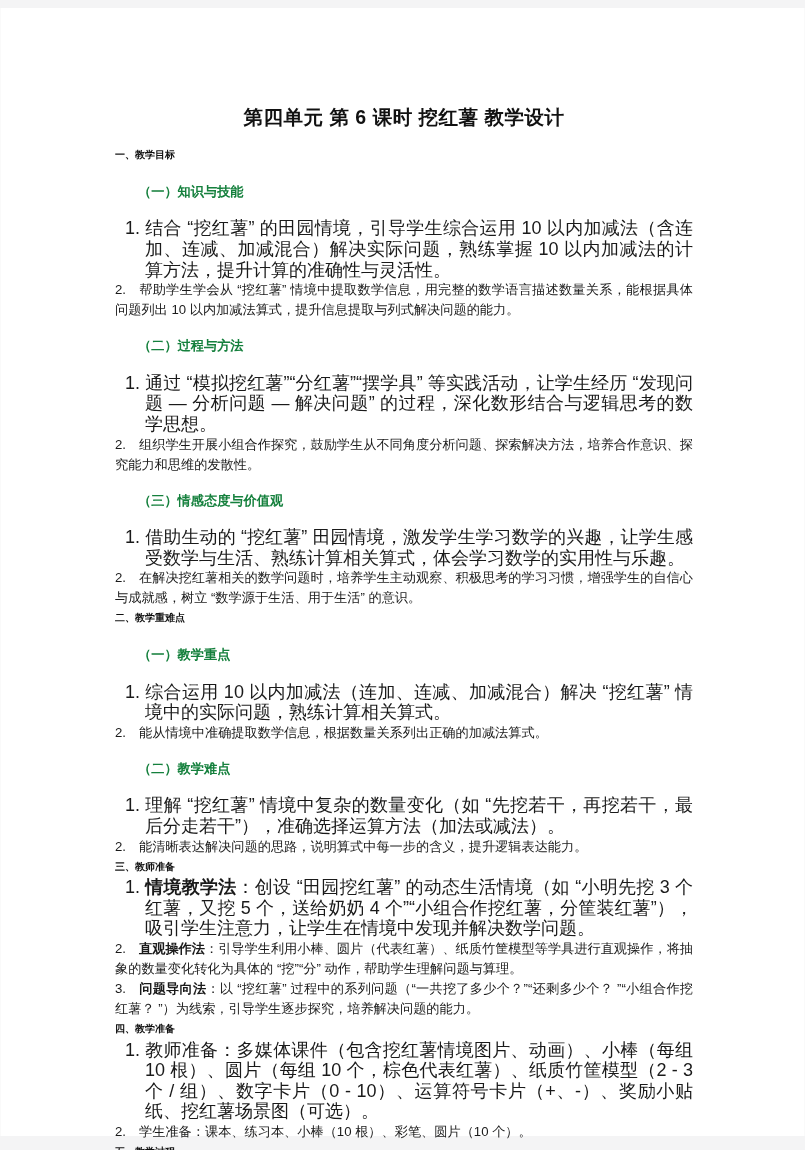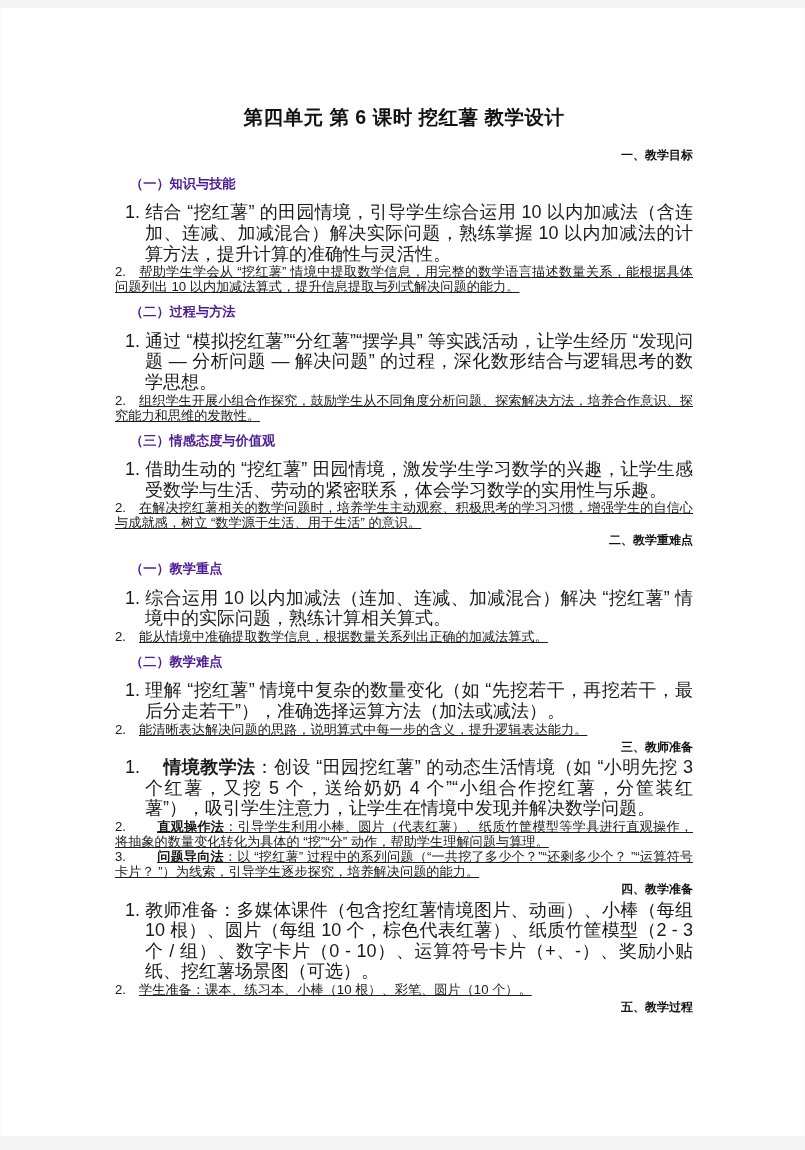--- a/index.html
+++ b/index.html
@@ -67,37 +67,36 @@
     font-weight: bold;
     letter-spacing: 0.5px;
     margin-top: 96px;
     margin-bottom: 14px;
     line-height: 1.4;
     color: #111111;
   }
 
   
   .h1 {
-    font-size: 12px;
+    font-size: 10px;
     font-weight: bold;
     line-height: 20.6px;
     margin: 0;
     padding: 0;
     color: #111111;
-    text-align: right;
   }
 
   
   .h2 {
     font-size: 13.2px;
     font-weight: bold;
     line-height: 20.6px;
-    margin: 8px;
+    margin: 16px;
     padding-left: 7px;
-    color: #4c1d95;
+    color: #15803d;
   }
 
   
   .item-indent {
     font-size: 18px;
     line-height: 20.6px;
     margin: 0;
     padding-left: 30px;
     text-indent: -20px;
     text-align: justify;
@@ -105,34 +104,33 @@
   }
   .item-indent .num {
     display: inline-block;
     width: 20px;
     text-indent: 0;
   }
 
   
   .item-flush {
     font-size: 13.2px;
-    line-height: 15px;
+    line-height: 20px;
     margin: 0;
     padding-left: 0;
     text-indent: 0;
     text-align: justify;
     text-justify: inter-ideograph;
-    text-decoration: underline;
   }
   .item-flush .num {
     display: inline-block;
     width: 24px;
   }
 
-  .bold-run { font-weight: bold; margin-left: 18px; }
+  .bold-run { font-weight: bold; }
 </style>
 </head>
 <body>
 
 <div class="page">
 
   <div class="edge-top"></div>
   <div class="edge-bottom"></div>
   <div class="edge-left"></div>
   <div class="edge-right"></div>
@@ -154,21 +152,21 @@
     <div class="h2">（二）过程与方法</div>
     <div class="item-indent">
       <span class="num">1.</span><span>通过 “模拟挖红薯”“分红薯”“摆学具” 等实践活动，让学生经历 “发现问题 — 分析问题 — 解决问题” 的过程，深化数形结合与逻辑思考的数学思想。</span>
     </div>
     <div class="item-flush">
       <span class="num">2.</span><span>组织学生开展小组合作探究，鼓励学生从不同角度分析问题、探索解决方法，培养合作意识、探究能力和思维的发散性。</span>
     </div>
 
     <div class="h2">（三）情感态度与价值观</div>
     <div class="item-indent">
-      <span class="num">1.</span><span>借助生动的 “挖红薯” 田园情境，激发学生学习数学的兴趣，让学生感受数学与生活、劳动的紧密联系，体会学习数学的实用性与乐趣。</span>
+      <span class="num">1.</span><span>借助生动的 “挖红薯” 田园情境，激发学生学习数学的兴趣，让学生感受数学与生活、熟练计算相关算式，体会学习数学的实用性与乐趣。</span>
     </div>
     <div class="item-flush">
       <span class="num">2.</span><span>在解决挖红薯相关的数学问题时，培养学生主动观察、积极思考的学习习惯，增强学生的自信心与成就感，树立 “数学源于生活、用于生活” 的意识。</span>
     </div>
 
     <div class="h1">二、教学重难点</div>
 
     <div class="h2">（一）教学重点</div>
     <div class="item-indent">
       <span class="num">1.</span><span>综合运用 10 以内加减法（连加、连减、加减混合）解决 “挖红薯” 情境中的实际问题，熟练计算相关算式。</span>
@@ -187,21 +185,21 @@
 
     <div class="h1">三、教师准备</div>
 
     <div class="item-indent">
       <span class="num">1.</span><span class="bold-run">情境教学法</span><span>：创设 “田园挖红薯” 的动态生活情境（如 “小明先挖 3 个红薯，又挖 5 个，送给奶奶 4 个”“小组合作挖红薯，分筐装红薯”），吸引学生注意力，让学生在情境中发现并解决数学问题。</span>
     </div>
     <div class="item-flush">
       <span class="num">2.</span><span class="bold-run">直观操作法</span><span>：引导学生利用小棒、圆片（代表红薯）、纸质竹筐模型等学具进行直观操作，将抽象的数量变化转化为具体的 “挖”“分” 动作，帮助学生理解问题与算理。</span>
     </div>
     <div class="item-flush">
-      <span class="num">3.</span><span class="bold-run">问题导向法</span><span>：以 “挖红薯” 过程中的系列问题（“一共挖了多少个？”“还剩多少个？ ”“运算符号卡片？ ”）为线索，引导学生逐步探究，培养解决问题的能力。</span>
+      <span class="num">3.</span><span class="bold-run">问题导向法</span><span>：以 “挖红薯” 过程中的系列问题（“一共挖了多少个？”“还剩多少个？ ”“小组合作挖红薯？ ”）为线索，引导学生逐步探究，培养解决问题的能力。</span>
     </div>
 
     <div class="h1">四、教学准备</div>
 
     <div class="item-indent">
       <span class="num">1.</span><span>教师准备：多媒体课件（包含挖红薯情境图片、动画）、小棒（每组 10 根）、圆片（每组 10 个，棕色代表红薯）、纸质竹筐模型（2 - 3 个 / 组）、数字卡片（0 - 10）、运算符号卡片（+、-）、奖励小贴纸、挖红薯场景图（可选）。</span>
     </div>
     <div class="item-flush">
       <span class="num">2.</span><span>学生准备：课本、练习本、小棒（10 根）、彩笔、圆片（10 个）。</span>
     </div>

